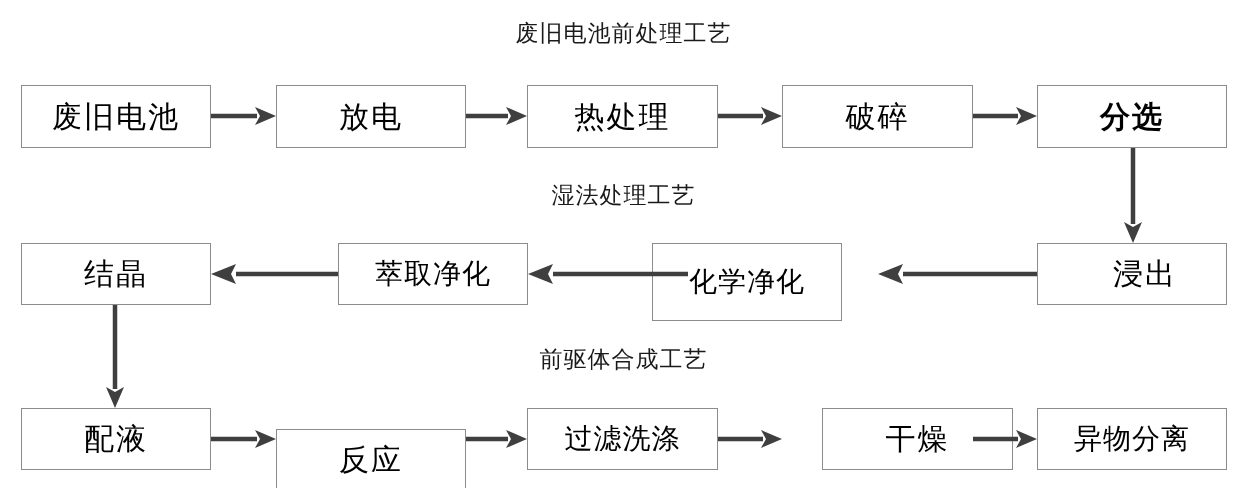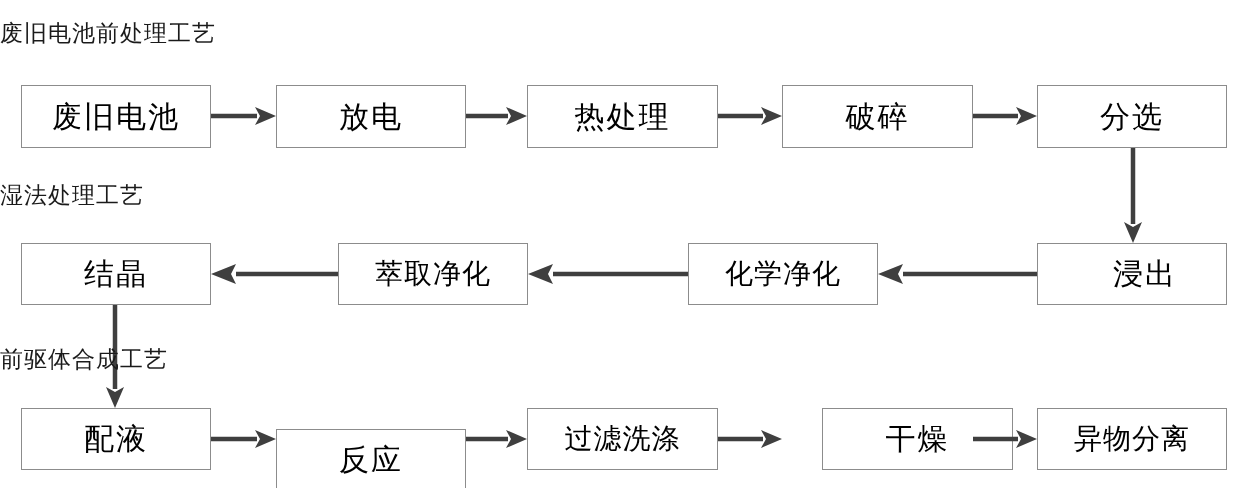--- a/index.html
+++ b/index.html
@@ -17,21 +17,21 @@
   #canvas {
     position: relative;
     width: 1247px;
     height: 488px;
     background: #ffffff;
   }
   .section-title {
     position: absolute;
     width: 100%;
     left: 0;
-    text-align: left;
+    text-align: center;
     font-size: 23px;
     line-height: 30px;
     color: #1a1a1a;
     letter-spacing: 1px;
     white-space: nowrap;
   }
   .node {
     position: absolute;
     box-sizing: border-box;
     background: #ffffff;
@@ -74,21 +74,21 @@
   </div>
   <div class="node" style="left:276px; top:85px; width:190px; height:63px;">
     <span>放电</span>
   </div>
   <div class="node" style="left:527px; top:85px; width:191px; height:63px;">
     <span>热处理</span>
   </div>
   <div class="node" style="left:782px; top:85px; width:191px; height:63px;">
     <span>破碎</span>
   </div>
-  <div class="node" style="left:1037px; top:85px; width:190px; height:63px;">
+  <div class="node" style="left:1037px; top:85px; width:190px; height:63px;font-weight:bold;">
     <span>分选</span>
   </div>
 
   <div class="arrow-h" style="left:211px; top:105px; width:65px;">
     <svg width="65" height="22" viewBox="0 0 65 22">
       <line class="aline" x1="0" y1="11" x2="46" y2="11"></line>
       <polygon class="ashape" points="44,2 65,11 44,20 49,11"></polygon>
     </svg>
   </div>
   <div class="arrow-h" style="left:466px; top:105px; width:61px;">
@@ -118,21 +118,21 @@
   </div>
 
   <div class="section-title" style="top:180px;">湿法处理工艺</div>
 
   <div class="node" style="left:21px;  top:243px; width:190px; height:62px;">
     <span>结晶</span>
   </div>
   <div class="node tight" style="left:338px; top:243px; width:190px; height:62px;">
     <span>萃取净化</span>
   </div>
-  <div class="node tight" style="left:688px; top:243px; width:190px; height:62px;">
+  <div class="node tight" style="left:652px; top:243px; width:190px; height:78px;">
     <span>化学净化</span>
   </div>
   <div class="node" style="left:1037px; top:243px; width:190px; height:62px;padding-left:26px;">
     <span>浸出</span>
   </div>
 
   <div class="arrow-h" style="left:878px; top:263px; width:159px;">
     <svg width="159" height="22" viewBox="0 0 159 22">
       <line class="aline" x1="159" y1="11" x2="25" y2="11"></line>
       <polygon class="ashape" points="0,11 25,1 20,11 25,21"></polygon>

